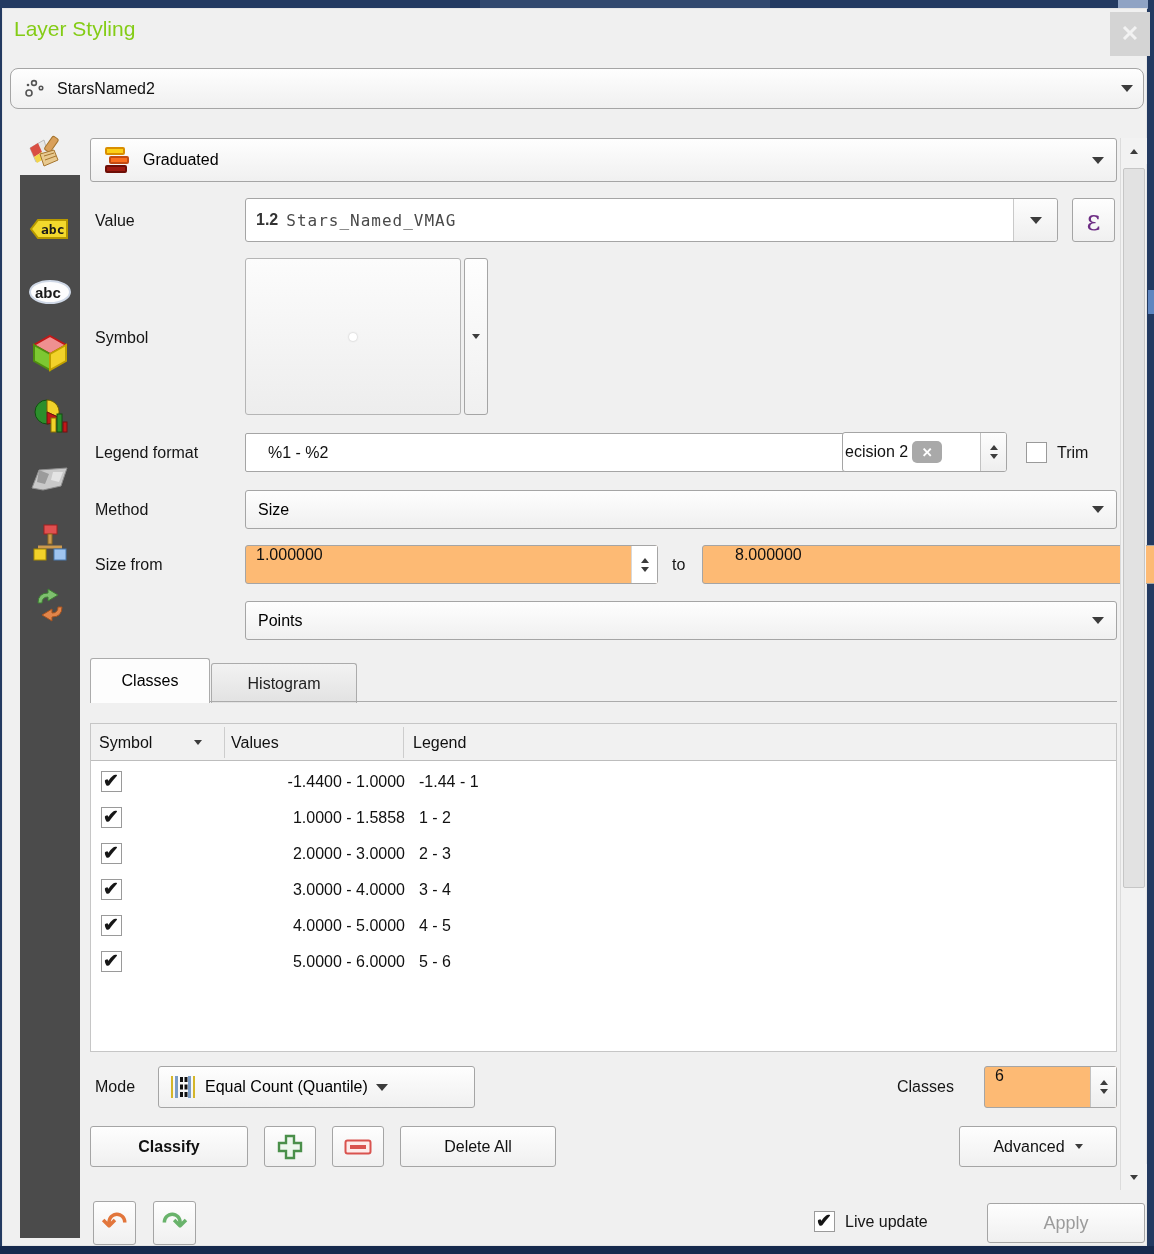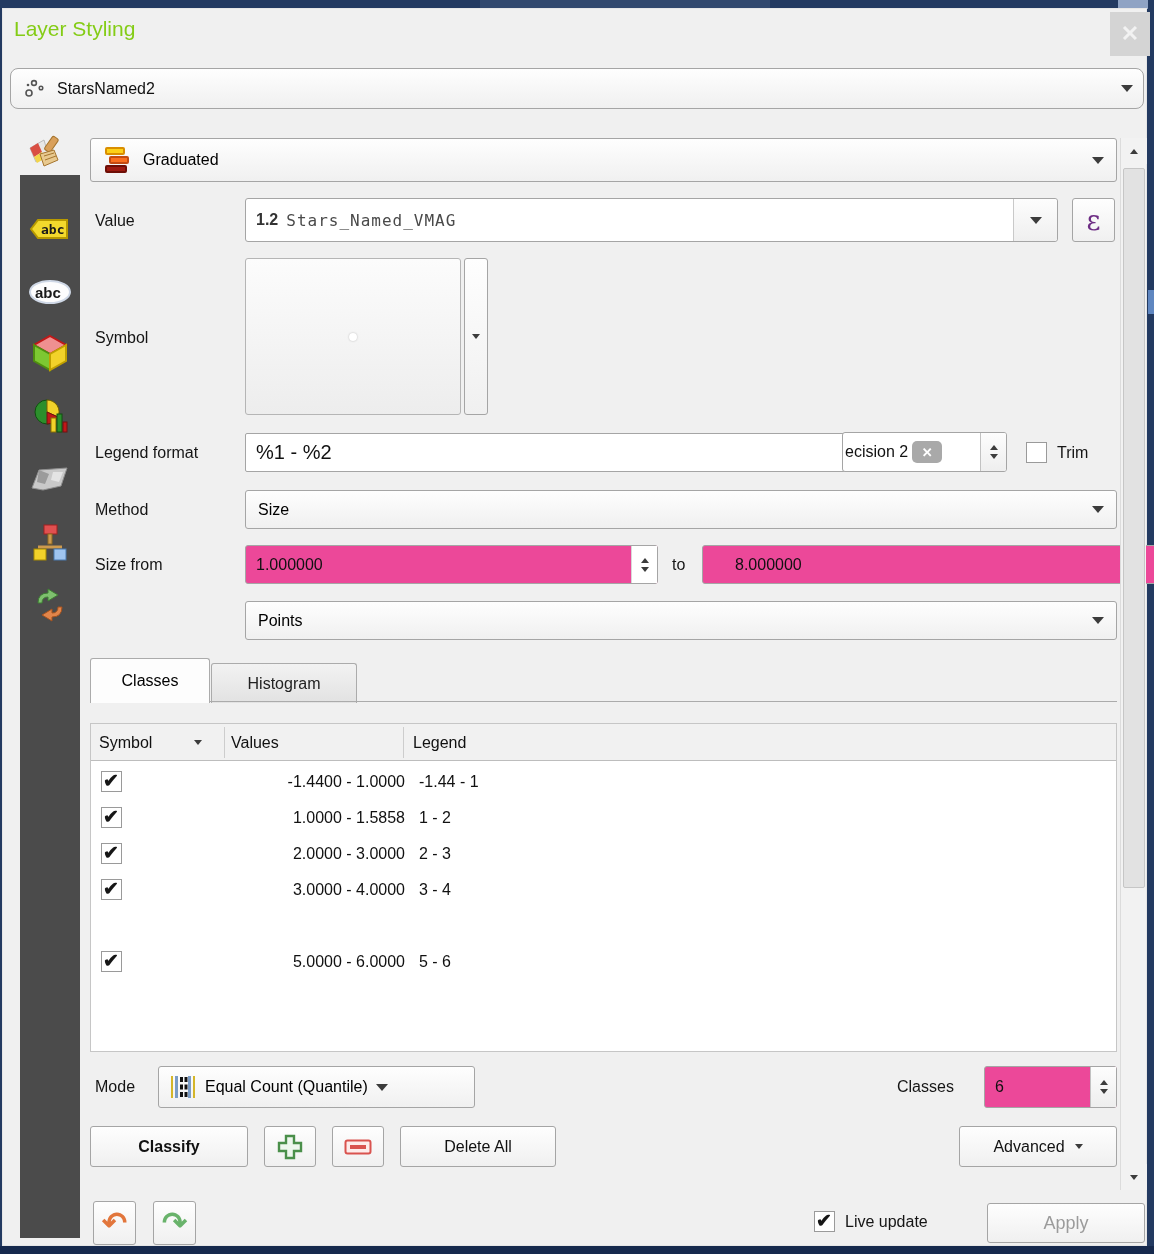--- a/index.html
+++ b/index.html
@@ -45,30 +45,30 @@
   .value-combo .idx { font-weight:bold; color:#333; font-size:16px; margin-left:10px; }
   .value-combo .fld { font-family:"DejaVu Sans Mono", monospace; font-size:16px; color:#4a4a4a; margin-left:8px; flex:1; letter-spacing:1px; }
   .value-combo .arrow-seg { width:44px; height:100%; border-left:1px solid #c9c9c9; background:linear-gradient(#fdfdfd,#efefef); display:flex; align-items:center; justify-content:center; border-radius:0 3px 3px 0; }
   .eps-btn { position:absolute; left:1072px; top:198px; width:43px; height:44px; justify-content:center; }
   .eps-btn span { font-family:"DejaVu Serif", serif; color:#6d2d84; font-size:27px; }
 
   .symbol-preview { position:absolute; left:245px; top:258px; width:216px; height:157px; background:linear-gradient(#fcfcfc,#ededed); border:1px solid #b5b5b5; border-radius:3px; }
   .symbol-dot { position:absolute; left:50%; top:50%; width:8px; height:8px; margin:-4px 0 0 -4px; border-radius:50%; background:#fff; box-shadow:0 0 2px rgba(0,0,0,.25); }
   .symbol-drop { position:absolute; left:464px; top:258px; width:24px; height:157px; justify-content:center; }
 
-  .legend-input { position:absolute; left:245px; top:433px; width:610px; height:39px; padding:0 10px; font-size:20px; color:#111; }
+  .legend-input { position:absolute; left:245px; top:433px; width:610px; height:39px; padding:0 22px; font-size:16px; color:#111; }
   .precision-spin { position:absolute; left:842px; top:432px; width:165px; height:40px; background:#fff; border:1px solid #a5a5a5; border-radius:3px; display:flex; align-items:center; overflow:hidden; }
   .precision-spin .ptxt { font-size:16px; color:#111; white-space:nowrap; margin-left:2px; }
   .clear-icon { width:30px; height:22px; background:#a9a9a9; border-radius:5px; color:#fff; font-size:13px; font-weight:bold; display:flex; align-items:center; justify-content:center; margin-left:4px; flex:none; }
   .spin-col { margin-left:auto; width:26px; height:100%; border-left:1px solid #c2c2c2; background:linear-gradient(#fdfdfd,#eee); display:flex; flex-direction:column; align-items:center; justify-content:center; gap:4px; flex:none; }
   .trim-box { position:absolute; left:1026px; top:442px; }
   .method-select { position:absolute; left:245px; top:490px; width:872px; height:39px; padding:0 12px; }
   .method-select .txt, .unit-select .txt { font-size:16px; flex:1; }
 
-  .spinbox { position:absolute; background:#ec4899; border:1px solid #a5a5a5; border-radius:3px; display:flex; align-items:center; }
+  .spinbox { position:absolute; background:#fdba74; border:1px solid #a5a5a5; border-radius:3px; display:flex; align-items:flex-start; }
   .spinbox .val { font-size:16px; color:#111; margin-left:10px; flex:1; }
   .size-from { left:245px; top:545px; width:413px; height:39px; }
   .size-to { left:702px; top:545px; width:496px; height:39px;padding-left:22px; }
   .unit-select { position:absolute; left:245px; top:601px; width:872px; height:39px; padding:0 12px; }
 
   
   .tab { position:absolute; font-size:16px; display:flex; align-items:center; justify-content:center; border:1px solid #ababab; border-bottom:none; border-radius:3px 3px 0 0; }
   .tab.active { left:90px; top:658px; width:120px; height:45px; background:#fdfdfd; z-index:3; }
   .tab.inactive { left:211px; top:663px; width:146px; height:40px; background:linear-gradient(#f2f2f2,#e2e2e2); color:#222; }
   .pane-line { position:absolute; left:90px; top:701px; width:1027px; height:1px; background:#ababab; z-index:1; }
@@ -310,20 +310,25 @@
     </div>
     <div class="trow" style="top:112px;">
       <div class="checkbox checked"></div>
       <div class="cell-values">2.0000 - 3.0000</div>
       <div class="cell-legend">2 - 3</div>
     </div>
     <div class="trow" style="top:148px;">
       <div class="checkbox checked"></div>
       <div class="cell-values">3.0000 - 4.0000</div>
       <div class="cell-legend">3 - 4</div>
+    </div>
+    <div class="trow" style="top:184px;">
+      <div class="checkbox checked"></div>
+      <div class="cell-values">4.0000 - 5.0000</div>
+      <div class="cell-legend">4 - 5</div>
     </div>
     <div class="trow" style="top:220px;">
       <div class="checkbox checked"></div>
       <div class="cell-values">5.0000 - 6.0000</div>
       <div class="cell-legend">5 - 6</div>
     </div>
   </div>
 
   <div class="label" style="left:95px; top:1078px;">Mode</div>
   <div class="combo mode-select">

